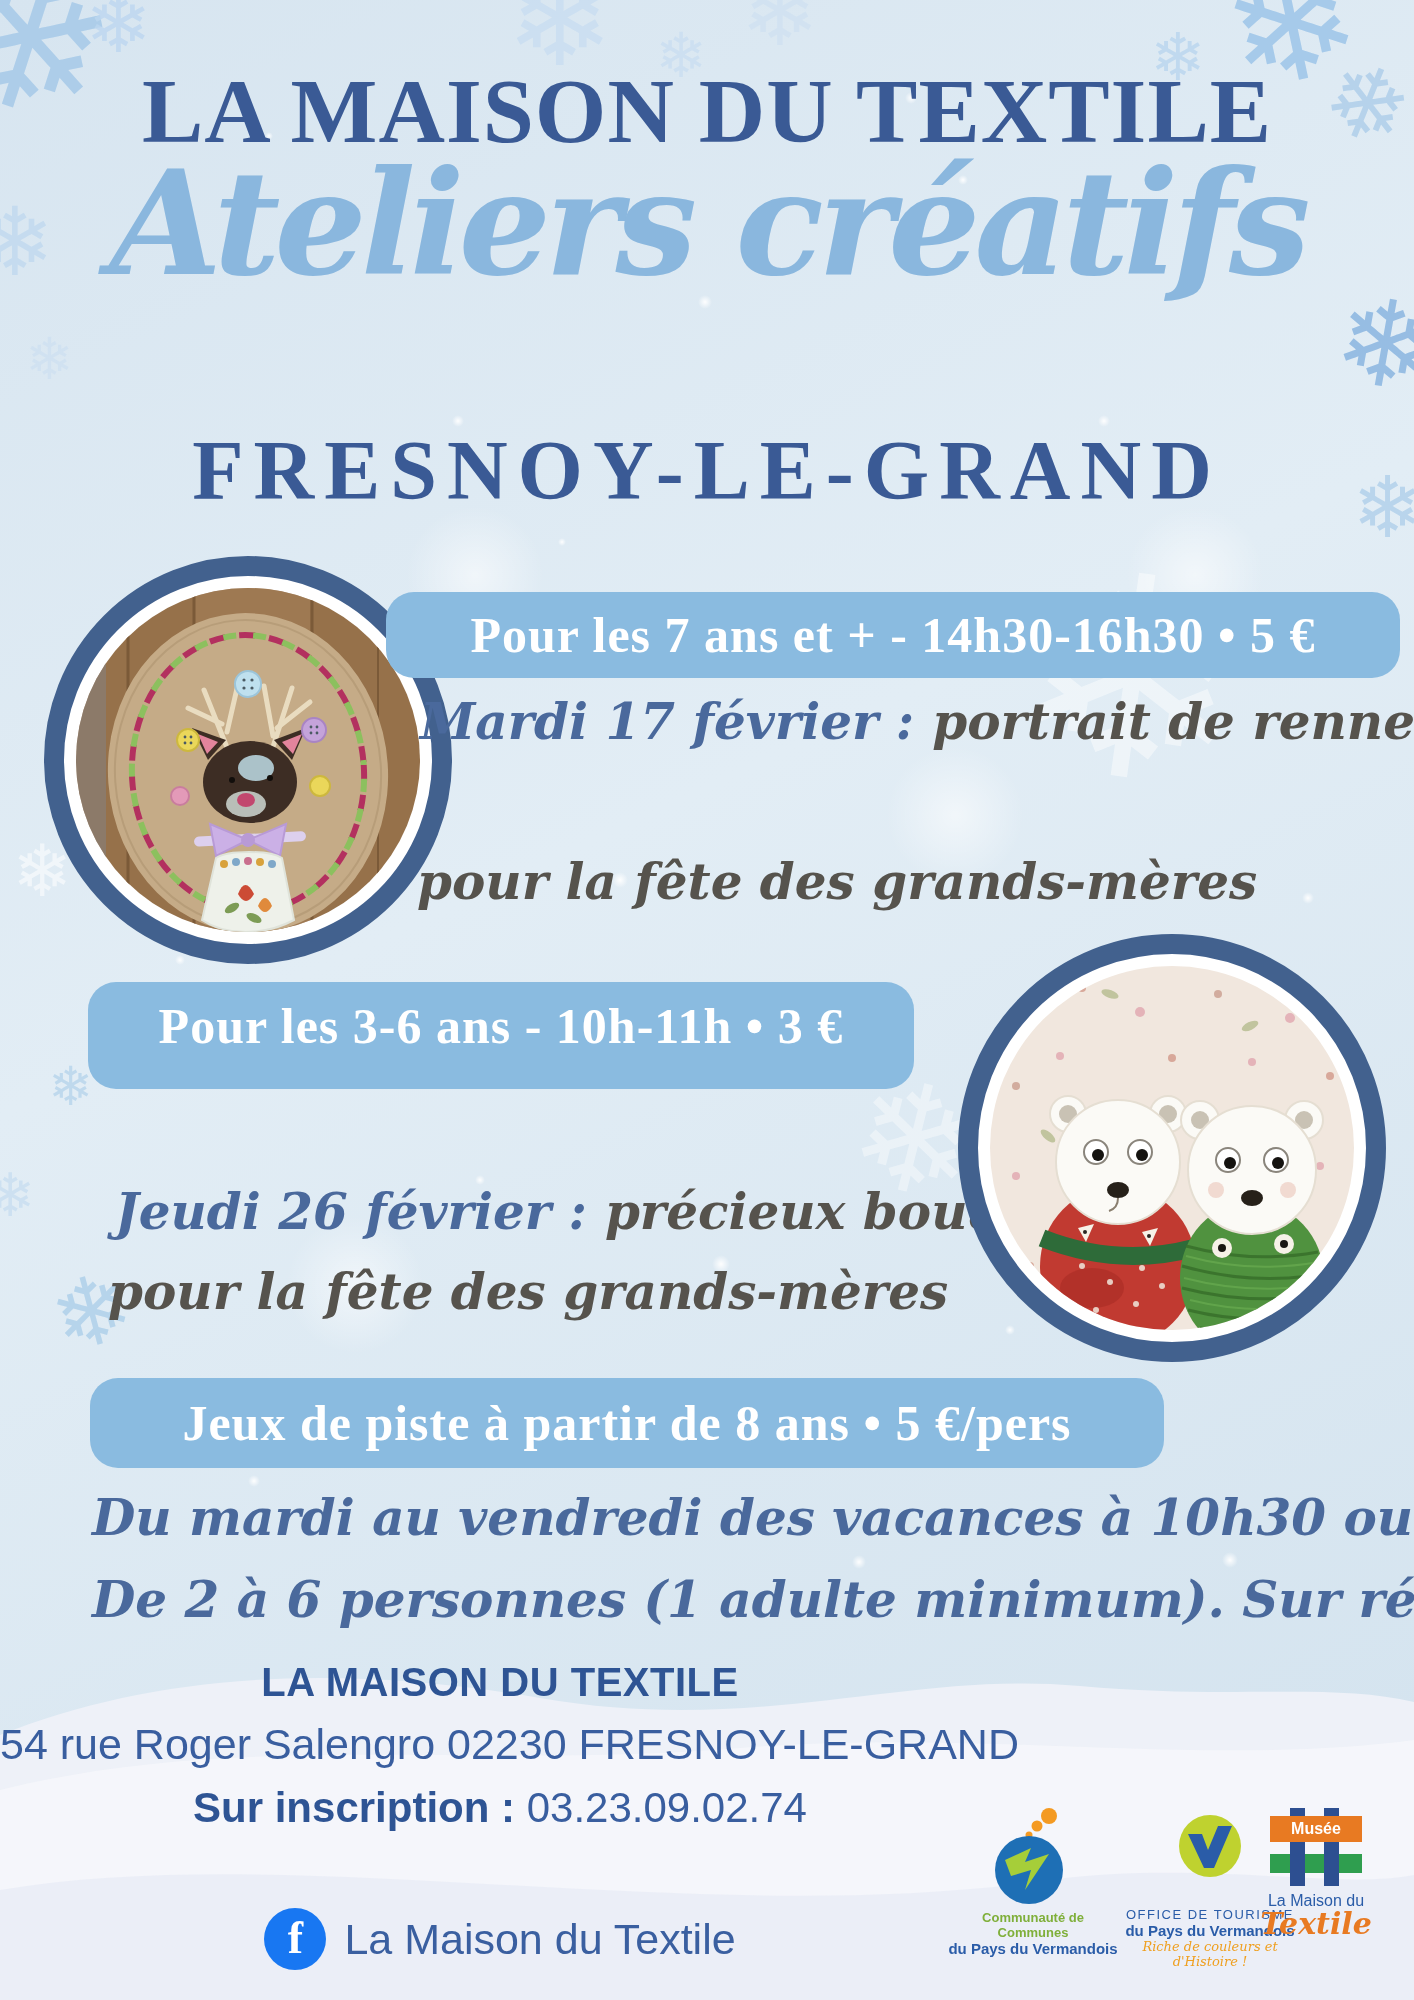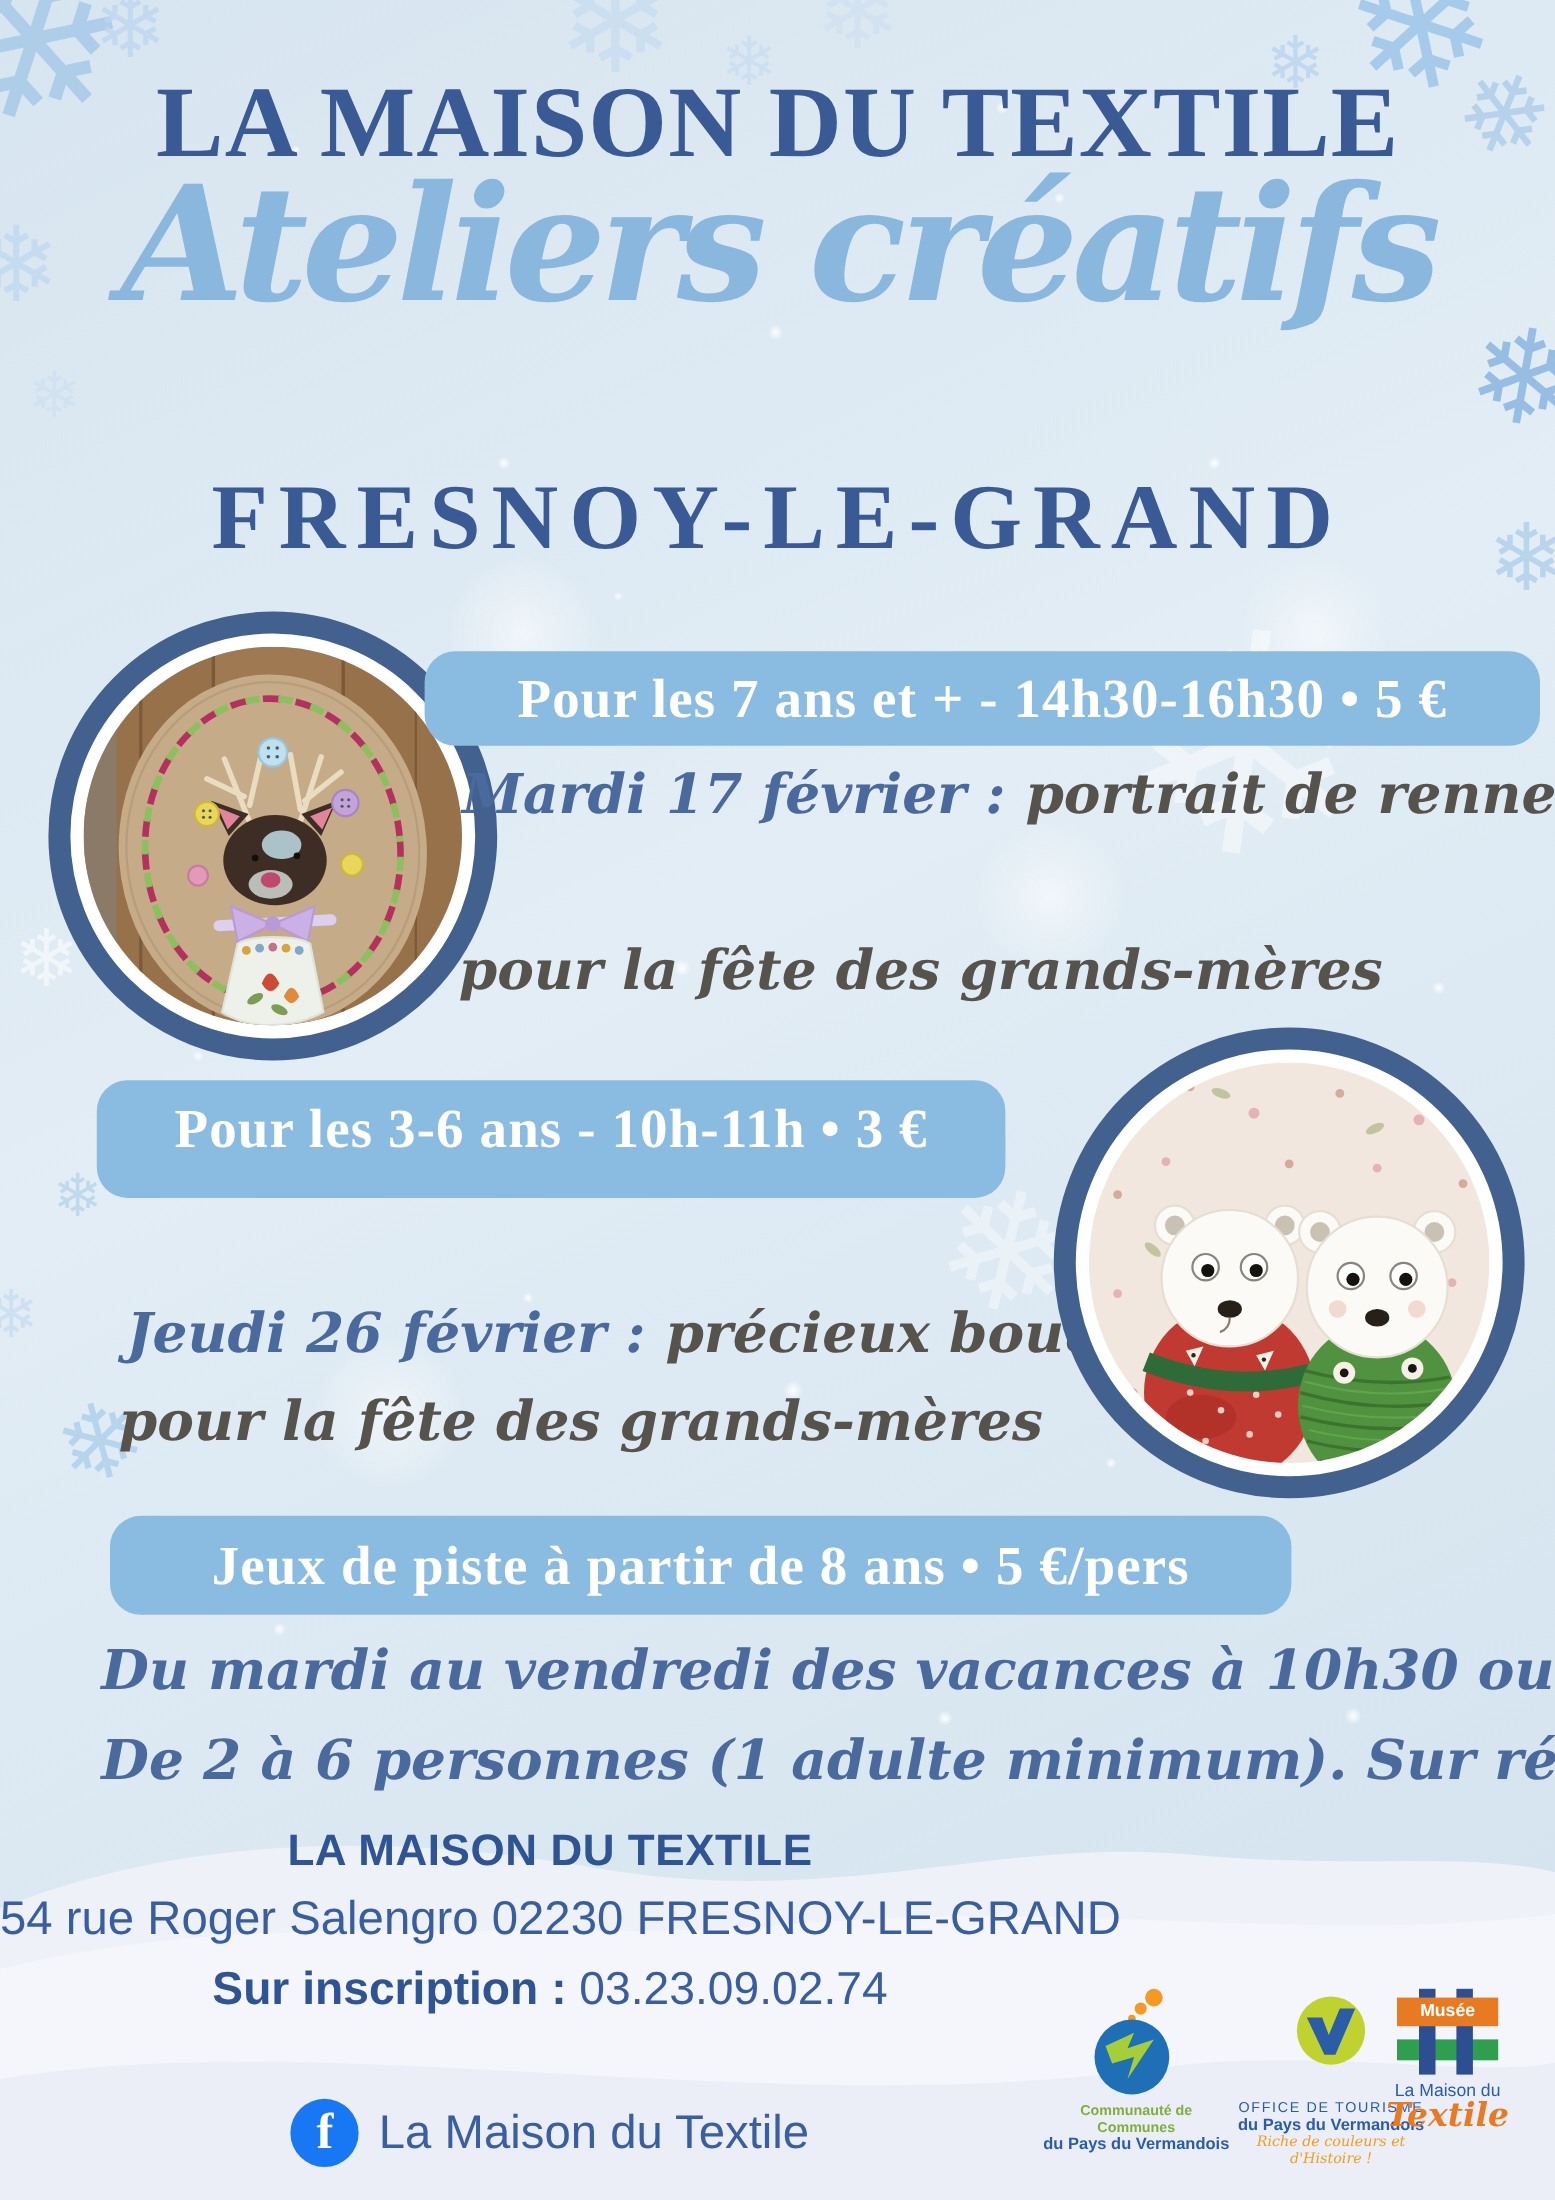--- a/index.html
+++ b/index.html
@@ -17,21 +17,21 @@
             font-family:"DejaVu Serif",serif;font-style:italic;font-weight:700;font-size:145px;
             letter-spacing:-6px;color:#8ab7de;}
   .city{position:absolute;top:422px;left:0;width:1414px;text-align:center;
         font-family:"Liberation Serif",serif;font-weight:700;font-size:84px;color:#3a5a95;letter-spacing:10px;}
   
   .banner{position:absolute;background:#8abbe0;border-radius:28px;color:#ffffff;
           font-family:"Liberation Serif",serif;font-weight:700;font-size:50px;text-align:center;
           letter-spacing:1px;white-space:nowrap;}
   .b1{left:386px;top:592px;width:1014px;height:86px;line-height:86px;}
   .b2{left:88px;top:982px;width:826px;height:107px;line-height:88px;}
-  .b3{left:100px;top:1378px;width:1074px;height:90px;line-height:90px;}
+  .b3{left:90px;top:1378px;width:1074px;height:90px;line-height:90px;}
   
   .scriptline{position:absolute;font-family:"DejaVu Serif",serif;font-style:italic;font-size:50px;white-space:nowrap;}
   .date{color:#4a699c;font-weight:700;}
   .act{color:#56534d;font-weight:600;margin-left:18px;}
   .cont{color:#56534d;font-weight:600;}
   .info{color:#4a699c;font-weight:700;font-size:50px;}
   
   .photo{position:absolute;border-radius:50%;border:20px solid #42618e;background:#ffffff;padding:12px;box-sizing:border-box;}
   .photo svg{display:block;border-radius:50%;}
   

